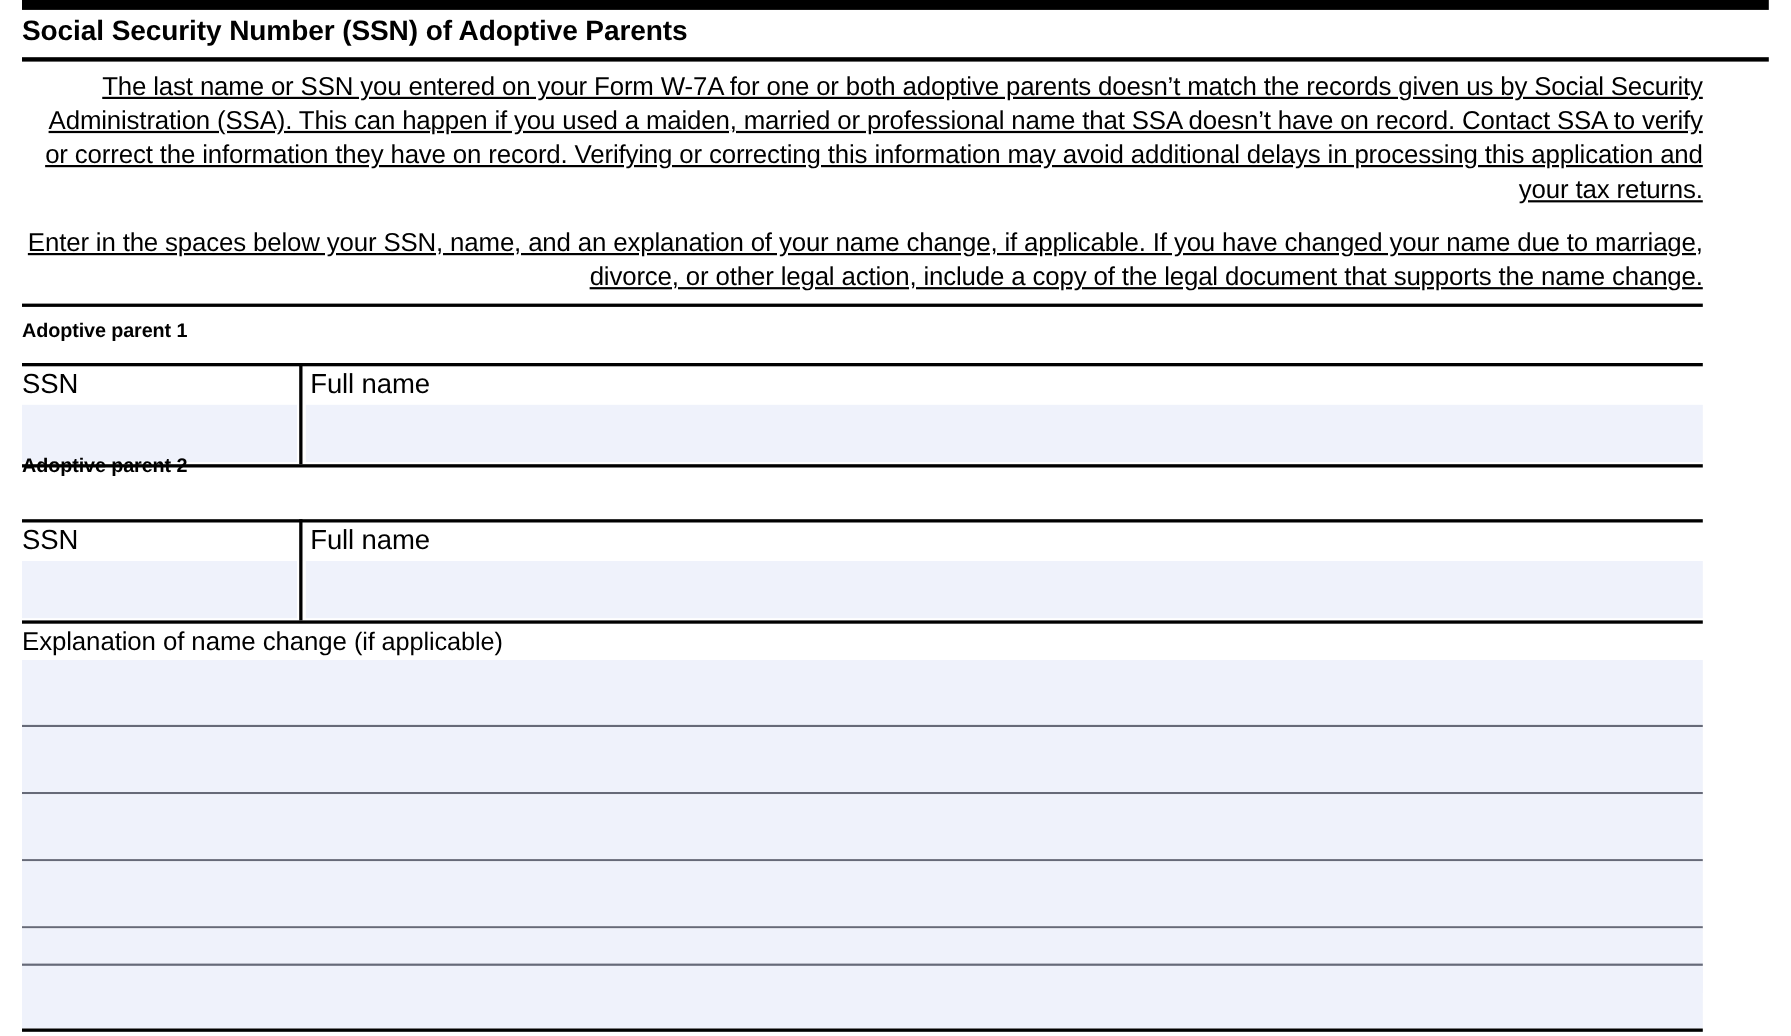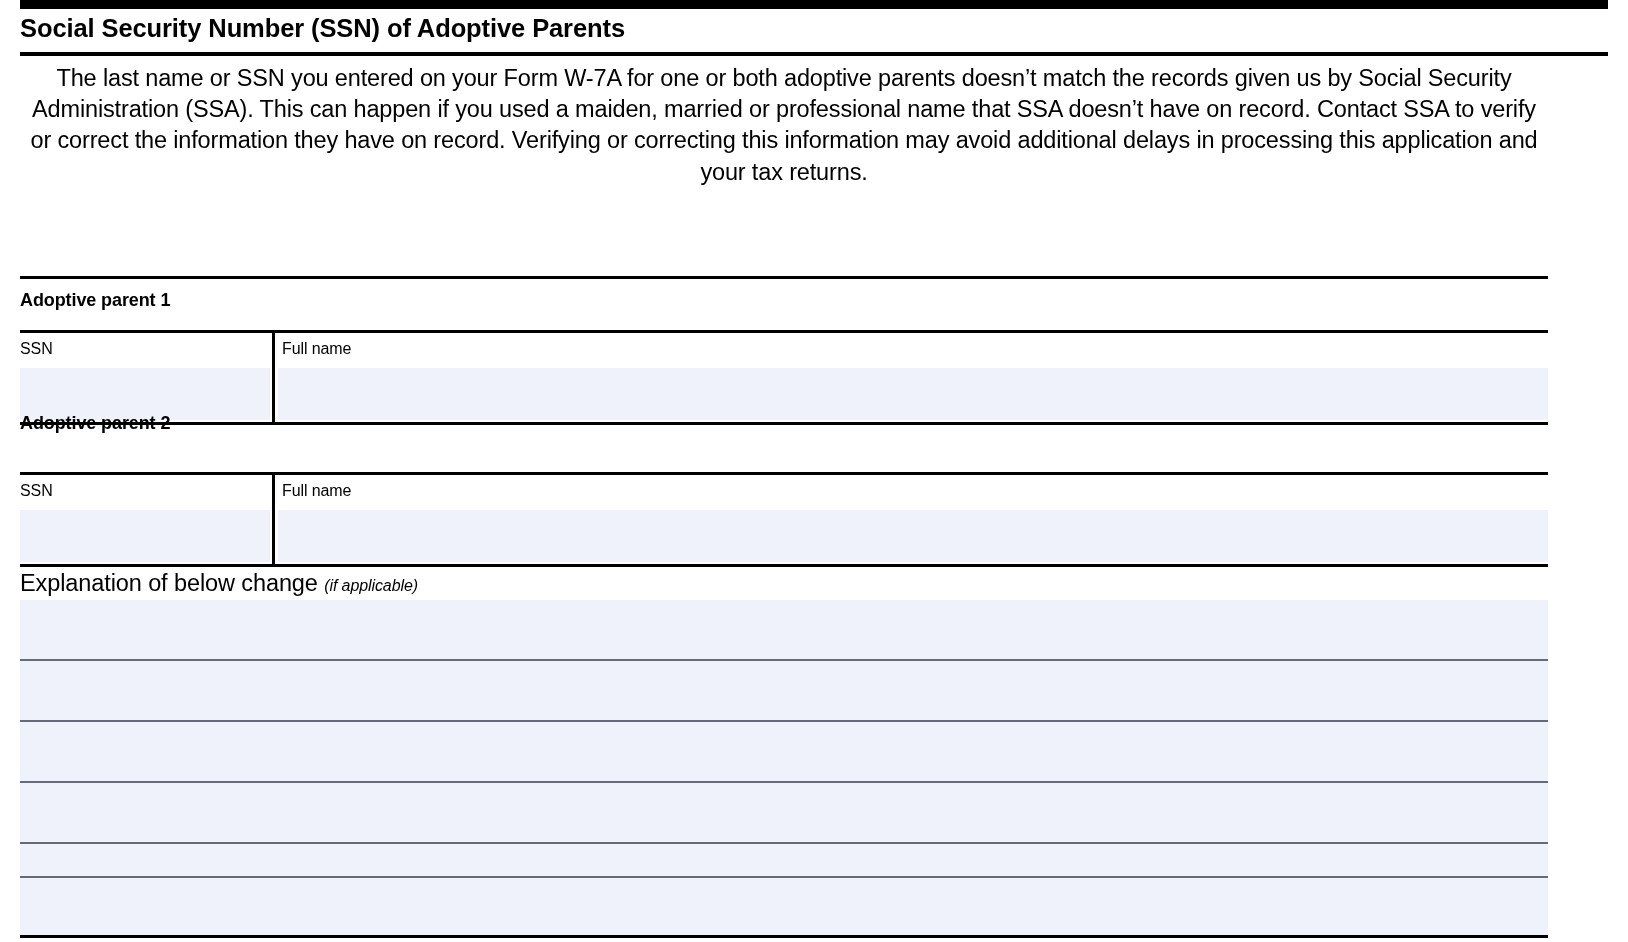--- a/index.html
+++ b/index.html
@@ -56,21 +56,22 @@
   }
 
   
   .para {
     position: absolute;
     left: 20px;
     width: 1528px;
     font-size: 23.5px;
     line-height: 31.2px;
     letter-spacing: -0.15px;
-    text-align: center;
+    text-align: right;
+    text-decoration: underline;
   }
   .para-1 { top: 63px; }
   .para-2 { top: 205px; }
 
   
   .rule-thin {
     position: absolute;
     left: 20px;
     width: 1528px;
     height: 3px;
@@ -92,21 +93,21 @@
     letter-spacing: -0.1px;
     line-height: 28px;
     white-space: nowrap;
   }
   .head-parent-1 { top: 286px; }
   .head-parent-2 { top: 409px; }
 
   
   .col-label {
     position: absolute;
-    font-size: 16px;
+    font-size: 25px;
     line-height: 28px;
     letter-spacing: -0.1px;
     white-space: nowrap;
   }
   .lbl-ssn-1  { left: 20px;  top: 335px; }
   .lbl-name-1 { left: 282px; top: 335px; }
   .lbl-ssn-2  { left: 20px;  top: 477px; }
   .lbl-name-2 { left: 282px; top: 477px; }
 
   
@@ -132,22 +133,21 @@
   .expl-label {
     position: absolute;
     left: 20px;
     top: 569px;
     font-size: 23.5px;
     line-height: 28px;
     letter-spacing: -0.1px;
     white-space: nowrap;
   }
   .expl-label .it {
-    font-style: italic;
-    font-size: 16px;
+    font-size: 23px;
     text-align: center;
   }
 
   
   .expl-row {
     position: absolute;
     left: 20px;
     width: 1528px;
     height: 59px;
     background: #eff2fb;
@@ -179,20 +179,21 @@
 <div class="page">
 
   <div class="top-bar"></div>
 
   <div class="title">Social Security Number (SSN) of Adoptive Parents</div>
 
   <div class="rule-title"></div>
 
   <div class="para para-1">The last name or SSN you entered on your Form W-7A for one or both adoptive parents doesn’t match the records given us by Social Security Administration (SSA). This can happen if you used a maiden, married or professional name that SSA doesn’t have on record. Contact SSA to verify or correct the information they have on record. Verifying or correcting this information may avoid additional delays in processing this application and your tax returns.</div>
 
+  <div class="para para-2">Enter in the spaces below your SSN, name, and an explanation of your name change, if applicable. If you have changed your name due to marriage, divorce, or other legal action, include a copy of the legal document that supports the name change.</div>
 
   <div class="rule-thin rule-section-1"></div>
 
   <div class="section-head head-parent-1">Adoptive parent 1</div>
 
   <div class="rule-thin rule-cols-1"></div>
 
   <div class="v-divider vdiv-1"></div>
 
   <div class="col-label lbl-ssn-1">SSN</div>
@@ -215,21 +216,21 @@
 
   <div class="col-label lbl-name-2">Full name</div>
 
   <div class="field fld-ssn-2"></div>
 
   <div class="field fld-name-2"></div>
 
   <div class="rule-thin rule-expl"></div>
 
   <div class="expl-label">
-    <span>Explanation of below change</span><span> </span><span class="it">(if applicable)</span>
+    <span>Explanation of name change</span><span> </span><span class="it">(if applicable)</span>
   </div>
 
   <div class="expl-row er-0"></div>
   <div class="expl-sep es-0"></div>
 
   <div class="expl-row er-1"></div>
   <div class="expl-sep es-1"></div>
 
   <div class="expl-row er-2"></div>
   <div class="expl-sep es-2"></div>

